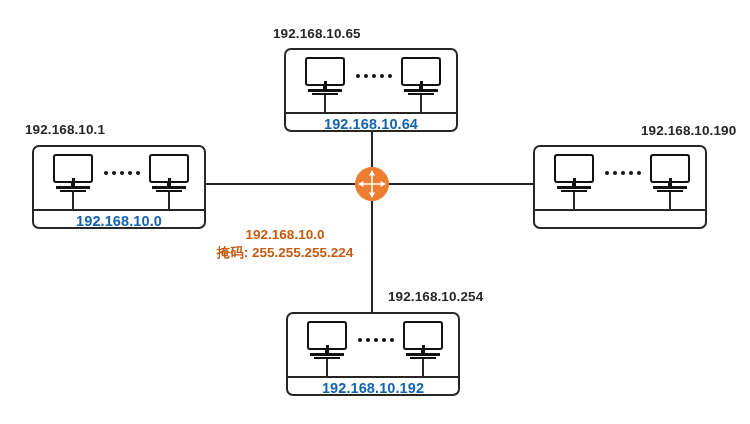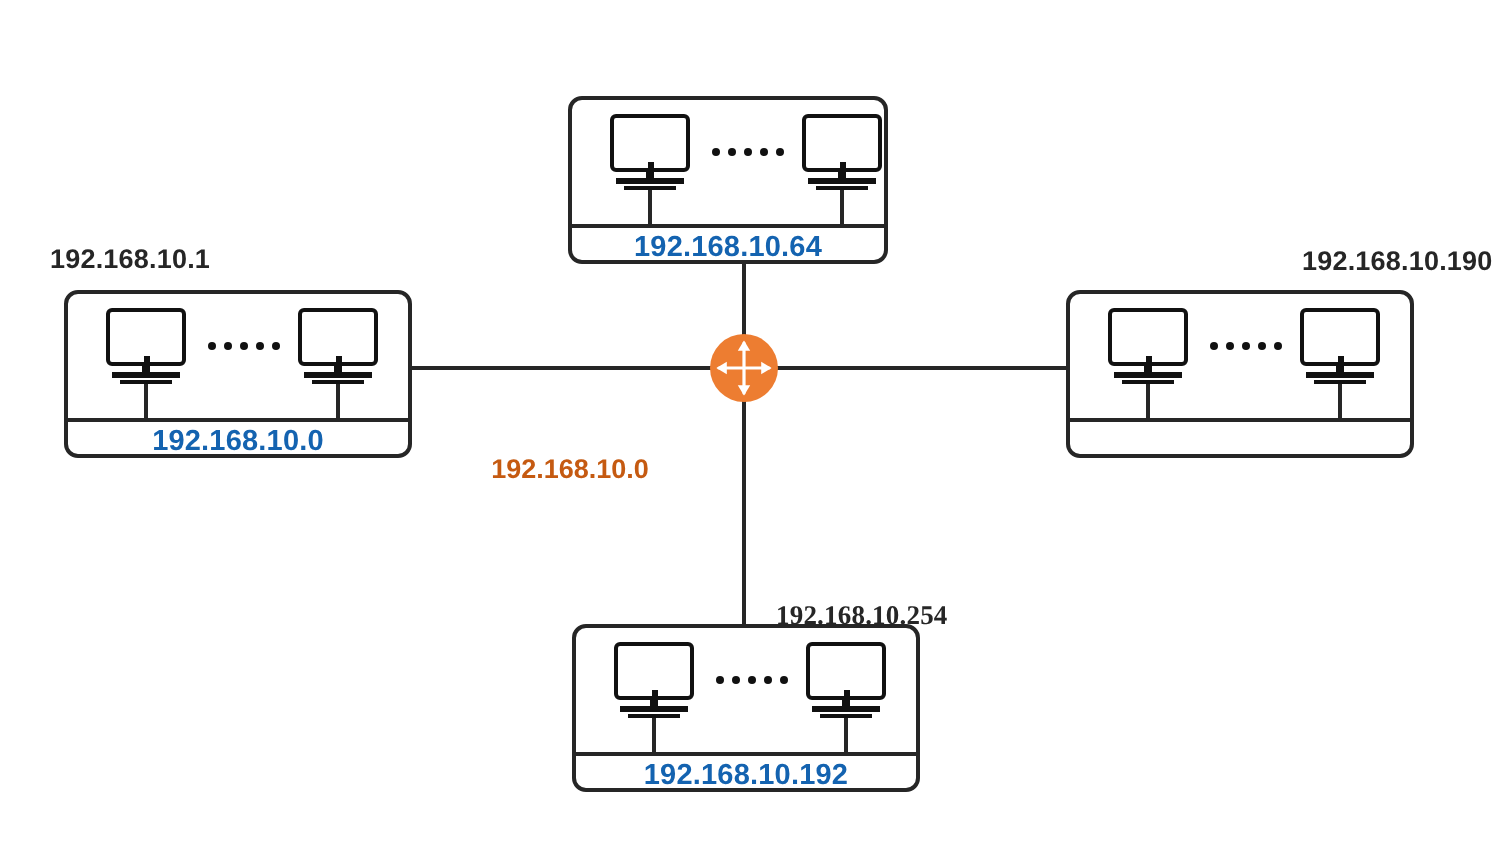--- a/index.html
+++ b/index.html
@@ -152,22 +152,23 @@
     font-weight: bold;
     line-height: 18px;
     white-space: nowrap;
   }
 </style>
 </head>
 <body>
 
 <div id="canvas">
 
-
-  <div class="subnet" style="left:284px; top:48px; width:160px; height:84px;">
+  <div class="hostcap" style="left:273px; top:26px;">192.168.10.65</div>
+
+  <div class="subnet" style="left:284px; top:48px; width:174px; height:84px;">
     <div class="subnet-divider" style="top:62px;"></div>
     <div class="subnet-label" style="top:66px;">192.168.10.64</div>
 
     <div class="host" style="left:17px; top:7px;">
       <div class="screen"></div>
       <div class="dot"></div>
       <div class="neck"></div>
       <div class="base1"></div>
       <div class="base2"></div>
     </div>
@@ -217,21 +218,21 @@
 
     <div class="ellipsis" style="left:70px; top:24px;">
       <span></span>
         <span></span>
         <span></span>
         <span></span>
         <span></span>
     </div>
   </div>
 
-  <div class="hostcap" style="left:641px; top:123px;margin-left:10px;">192.168.10.190</div>
+  <div class="hostcap" style="left:641px; top:123px;">192.168.10.190</div>
 
   <div class="subnet" style="left:533px; top:145px; width:174px; height:84px;">
     <div class="subnet-divider" style="top:62px;"></div>
 
     <div class="host" style="left:17px; top:7px;">
       <div class="screen"></div>
       <div class="dot"></div>
       <div class="neck"></div>
       <div class="base1"></div>
       <div class="base2"></div>
@@ -249,21 +250,21 @@
 
     <div class="ellipsis" style="left:70px; top:24px;">
       <span></span>
         <span></span>
         <span></span>
         <span></span>
         <span></span>
     </div>
   </div>
 
-  <div class="hostcap" style="left:388px; top:300px;font-family:Liberation Serif, serif;">192.168.10.254</div>
+  <div class="hostcap" style="left:388px; top:289px;">192.168.10.254</div>
 
   <div class="subnet" style="left:286px; top:312px; width:174px; height:84px;">
     <div class="subnet-divider" style="top:62px;"></div>
     <div class="subnet-label" style="top:66px;">192.168.10.192</div>
 
     <div class="host" style="left:17px; top:7px;">
       <div class="screen"></div>
       <div class="dot"></div>
       <div class="neck"></div>
       <div class="base1"></div>
@@ -305,15 +306,16 @@
         <polygon points="17,3.2 13.9,8.4 20.1,8.4"></polygon>
         <polygon points="17,30.8 13.9,25.6 20.1,25.6"></polygon>
         <polygon points="3.2,17 8.4,13.9 8.4,20.1"></polygon>
         <polygon points="30.8,17 25.6,13.9 25.6,20.1"></polygon>
       </g>
     </svg>
   </div>
 
   <div class="center-note" style="left:190px; top:226px; width:190px;">
     <div>192.168.10.0</div>
+    <div>掩码: 255.255.255.224</div>
   </div>
 
 </div>
 
 </body></html>

